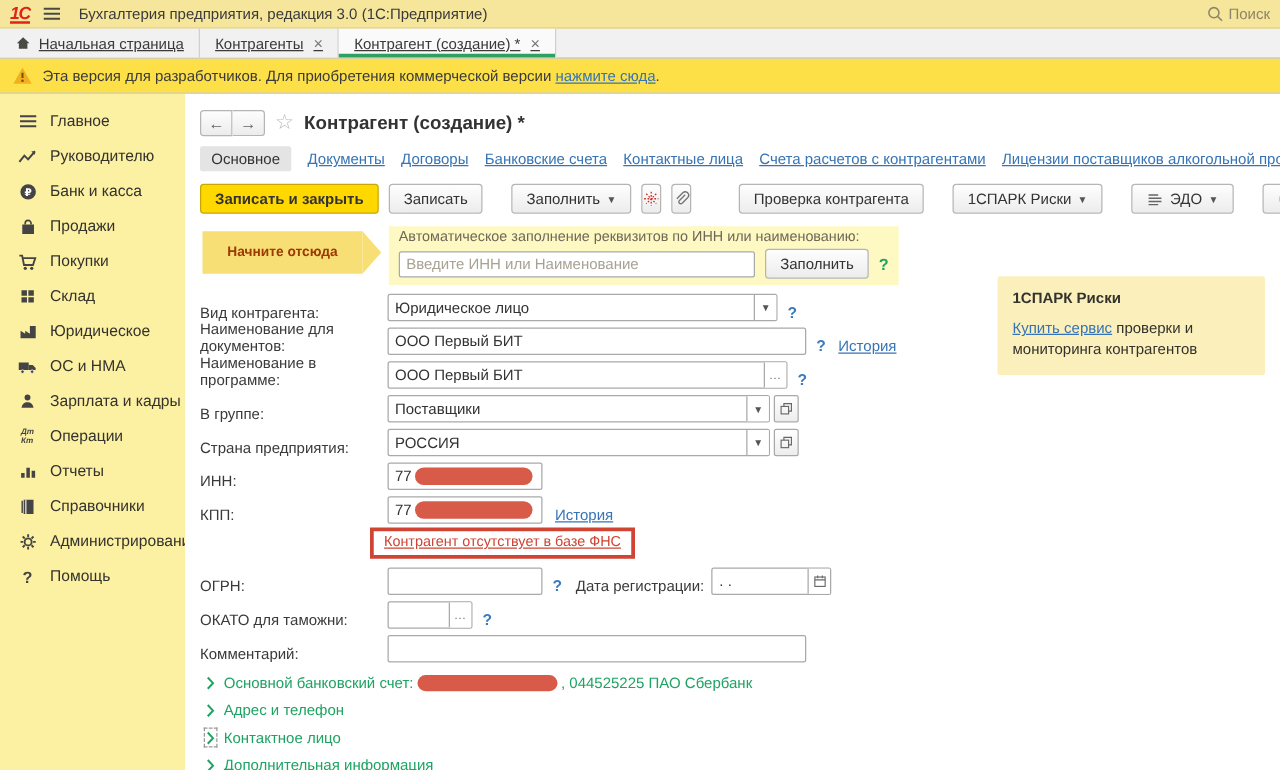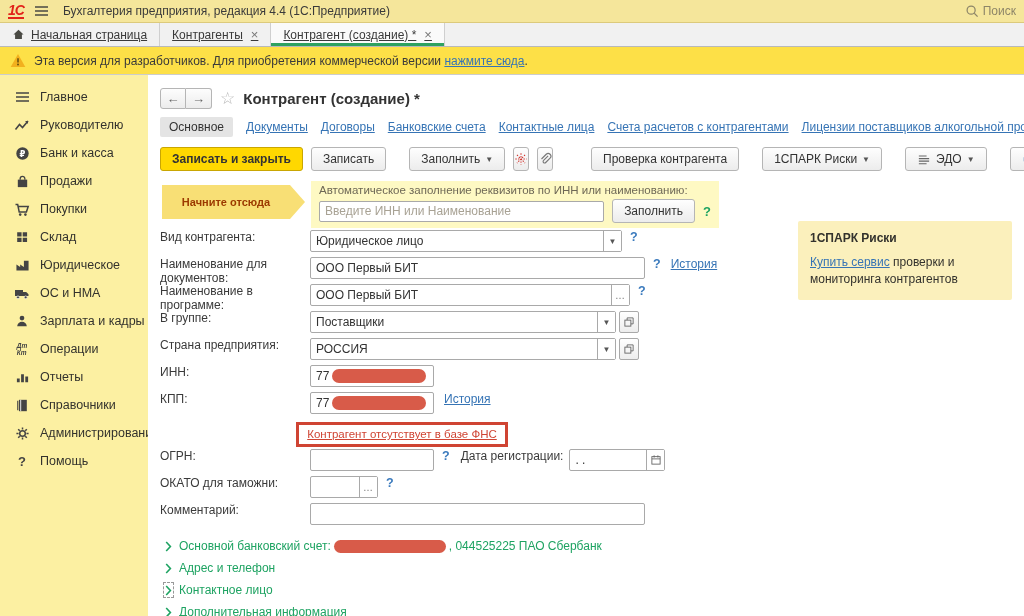--- a/index.html
+++ b/index.html
@@ -65,21 +65,21 @@
   .af-panel { margin-left:21px; background:#fef9c3; padding:3px 8px 5px 8px; width:408px; }
   .af-caption { font-size:11.5px; color:#6e6856; margin-bottom:3px; }
   .af-line { display:flex; align-items:center; gap:8px; }
   .af-line input { width:294px; height:21px; border:1px solid #a9a9a9; border-radius:2px; padding:0 5px; font-size:12px; font-family:inherit; color:#333; background:#fff; }
   .af-line input::placeholder { color:#a8a294; }
   .q-green { color:#1ea362; font-weight:bold; font-size:13px; cursor:pointer; }
   .q-blue { color:#3a7abd; font-weight:bold; font-size:12.5px; margin-left:8px; cursor:pointer; }
 
   
   .form { margin-top:5px; }
-  .frm-row { display:flex; align-items:flex-start; height:27px; font-size:12px; color:#3a3a3a; }
+  .frm-row { display:flex; align-items:flex-end; height:27px; font-size:12px; color:#3a3a3a; }
   .frm-label { width:150px; flex:none; }
   .field { display:flex; align-items:stretch; height:22px; border:1px solid #a9a9a9; border-radius:2px; background:#fff; position:relative; }
   .field input { border:0; outline:0; flex:1; min-width:0; font-size:12px; font-family:inherit; padding:0 5px; background:transparent; color:#333; }
   .seg { width:18px; border-left:1px solid #a9a9a9; display:flex; align-items:center; justify-content:center; color:#555; font-size:8px; cursor:pointer; background:#fff; }
   .seg.dots { font-size:10px; letter-spacing:1px; color:#777; }
   .w-kind{width:312px} .w-name{width:335px} .w-prog{width:320px} .w-group{width:306px} .w-small{width:124px} .w-date{width:96px} .w-okato{width:68px} .w-comment{width:335px}
   .ext-btn { width:20px; height:22px; border:1px solid #a9a9a9; border-radius:2px; margin-left:3px; display:flex; align-items:center; justify-content:center; background:linear-gradient(#fff,#ededed); cursor:pointer; }
   .hist { color:#3674b5; text-decoration:underline; margin-left:10px; cursor:pointer; }
   .redact { position:absolute; background:#d85b49; border-radius:8px; height:14px; top:3px; left:21px; right:7px; }
   .fns-row { height:30px; display:flex; align-items:center; }
@@ -107,21 +107,21 @@
 
 <div class="screen">
 
   <div class="titlebar">
     <span class="logo">1С</span>
     <span class="hamburger">
       <svg width="15" height="12" viewBox="0 0 15 12">
           <path d="M1 2h13M1 6h13M1 10h13" stroke="#4a4a44" stroke-width="1.5" fill="none"></path>
         </svg>
     </span>
-    <span class="app-title">Бухгалтерия предприятия, редакция 4.4  (1С:Предприятие)</span>
+    <span class="app-title">Бухгалтерия предприятия, редакция 3.0  (1С:Предприятие)</span>
     <span class="tb-search">
       <span>
         <svg width="14" height="14" viewBox="0 0 16 16">
             <circle cx="7" cy="7" r="4.6" fill="none" stroke="#8d8568" stroke-width="1.4"></circle>
             <path d="M10.6 10.6L14.4 14.4" stroke="#8d8568" stroke-width="1.4"></path>
           </svg>
       </span>
       <span>Поиск</span>
     </span>
   </div>

